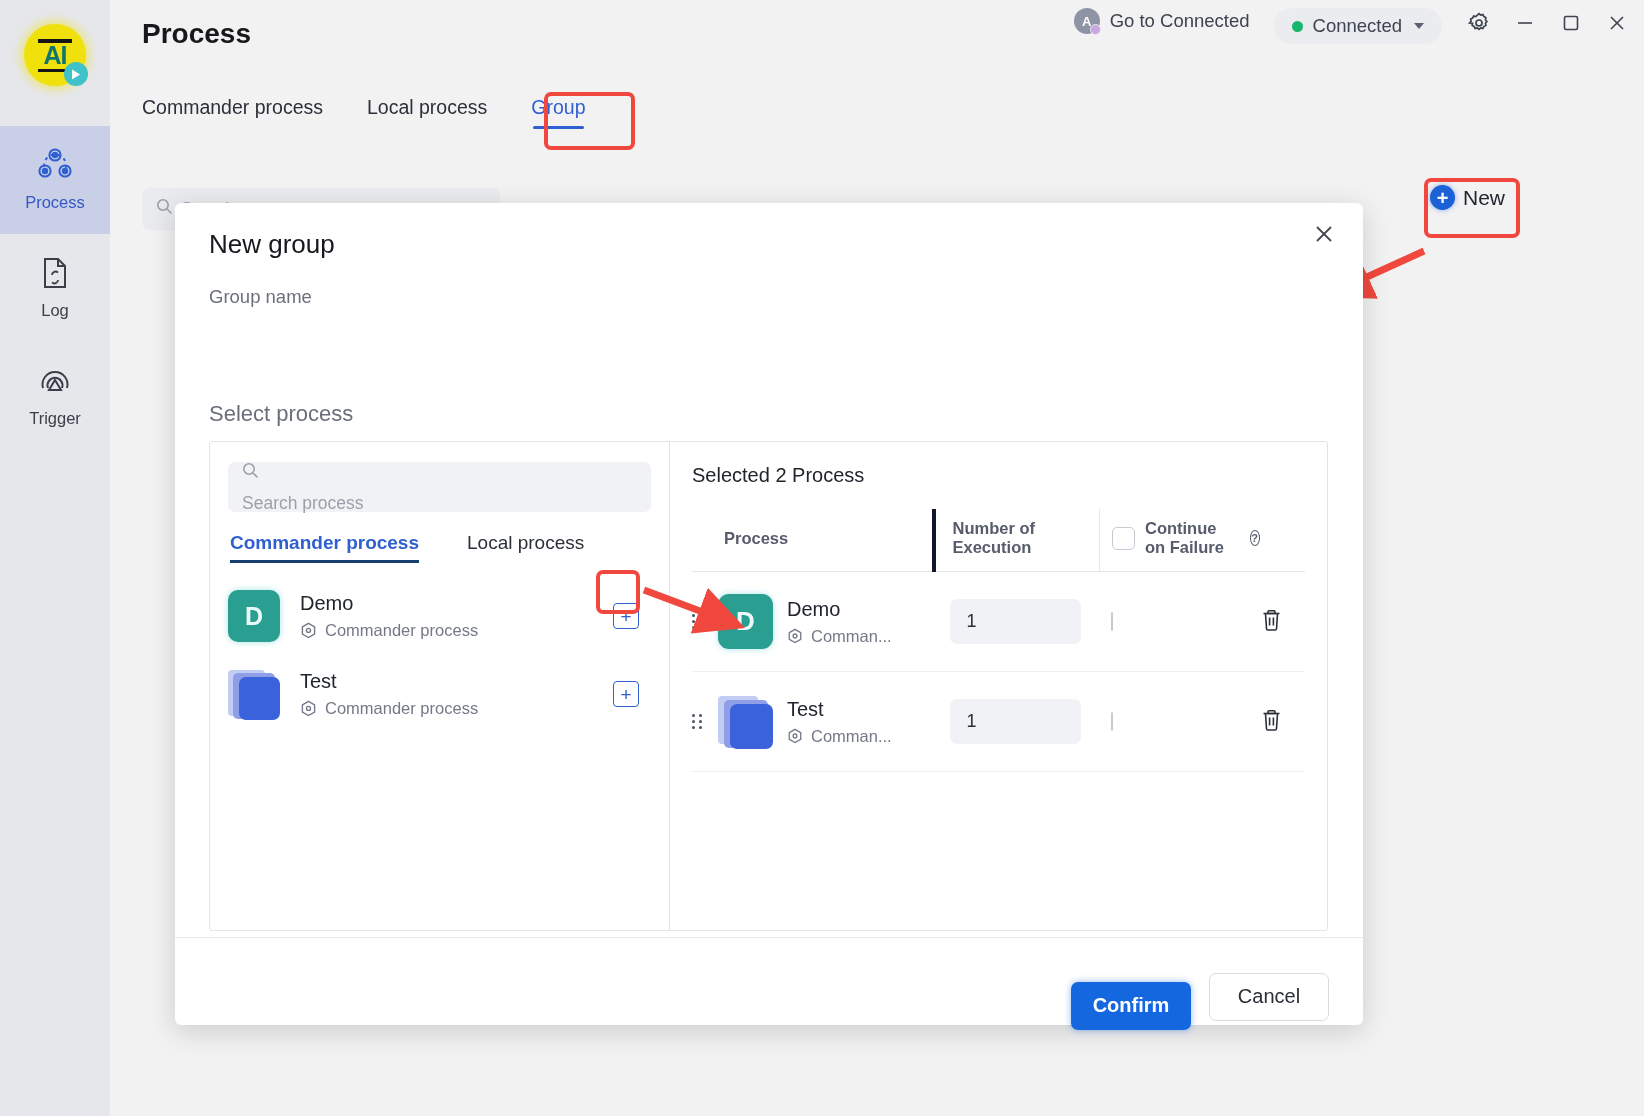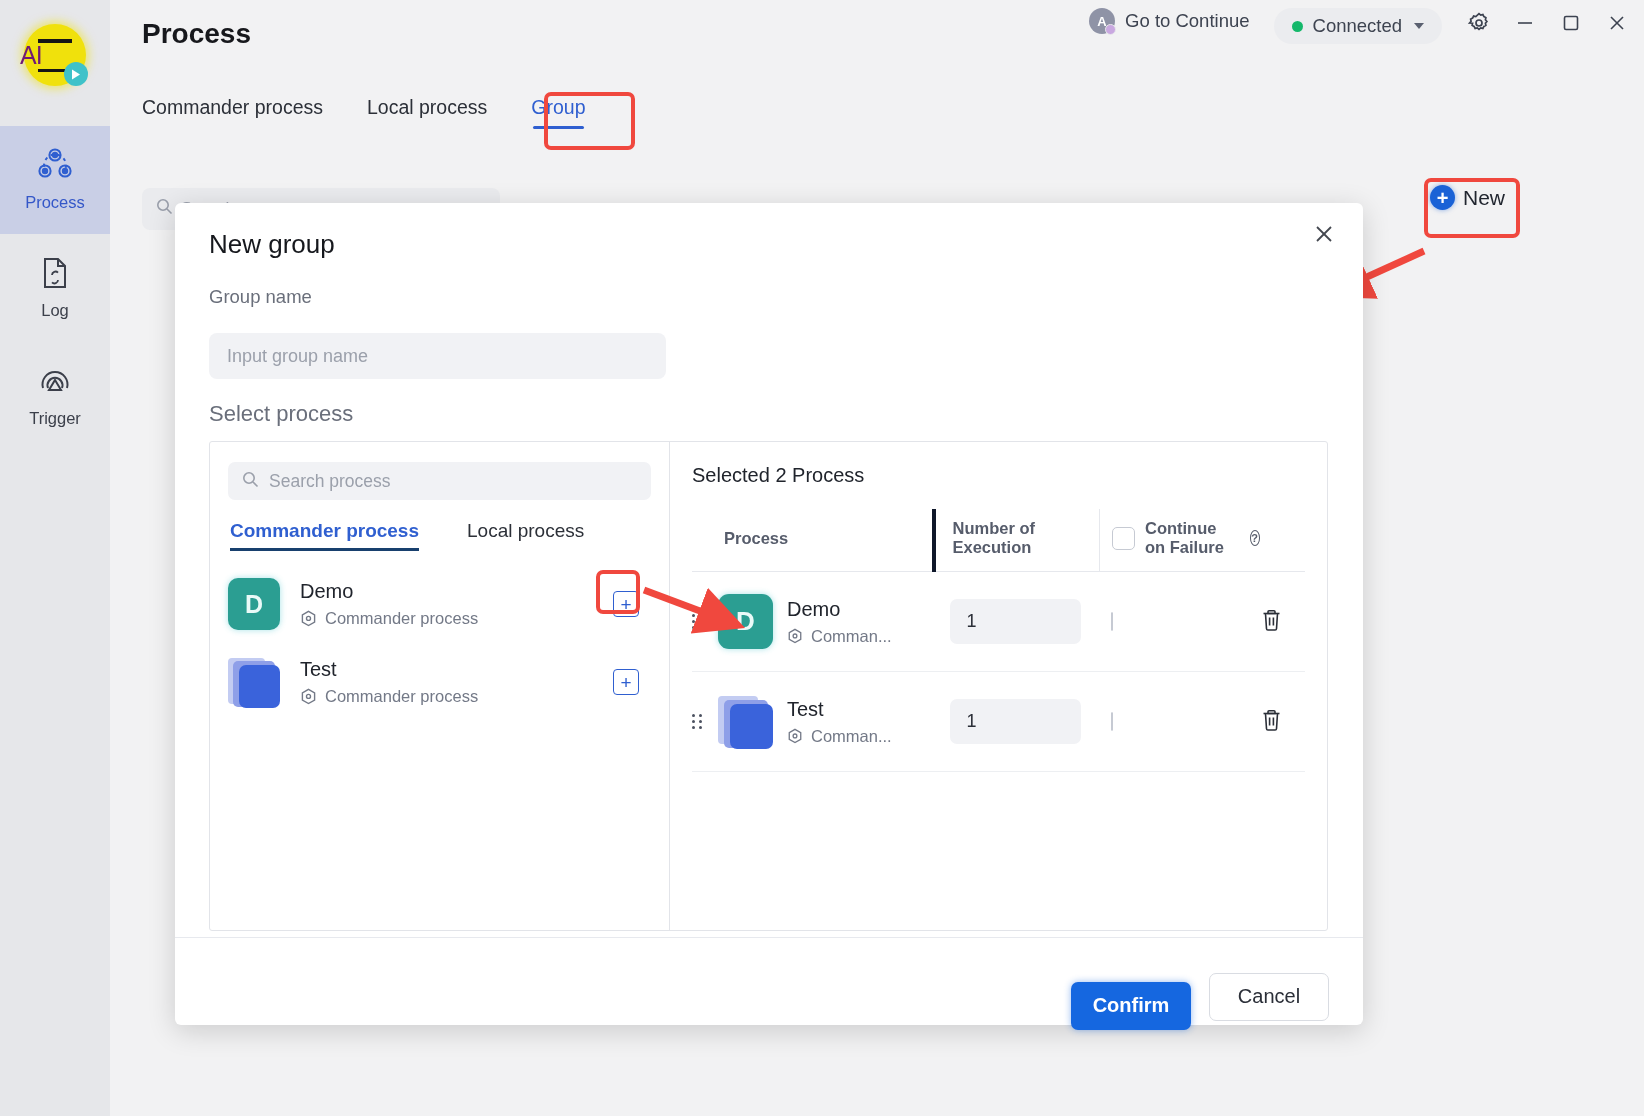--- a/index.html
+++ b/index.html
@@ -27,22 +27,22 @@
     position: relative;
   }
   .logo-glow {
     position: absolute; left: 4px; top: 4px;
     width: 62px; height: 62px; border-radius: 50%;
     background: #f0e10c;
     box-shadow: 0 0 10px 3px rgba(240,225,12,.55);
   }
   .logo-ai {
     position: absolute; left: 0; top: 0; width: 70px; height: 70px;
-    display: flex; align-items: center; justify-content: flex-start;
-    font-size: 25px; font-weight: 400; color: #701a75;
+    display: flex; align-items: center; justify-content: center;
+    font-size: 25px; font-weight: 700; color: #0f766e;
     letter-spacing: -1px;
   }
   .logo-ai .bar {
     position: absolute; left: 18px; width: 34px; height: 3.5px; background: #151515;
   }
   .logo-ai .bar.top { top: 19px; }
   .logo-ai .bar.bot { bottom: 18px; }
   .logo-ai .txt { position: relative; top: 0px; }
   .logo-play {
     position: absolute; right: 2px; bottom: 4px;
@@ -184,22 +184,22 @@
     position: absolute; left: 34px; top: 238px;
     width: 1119px; height: 490px;
     border: 1px solid #e2e4e9; border-radius: 3px;
     display: flex;
   }
   .panel-left {
     width: 460px; border-right: 1px solid #e2e4e9;
     padding: 20px 18px 0 18px;
   }
   .search-process {
-    width: 423px; height: 38px; border-radius: 7px; background: #f1f2f5;
-    display: flex; align-items: center; gap: 10px; padding-left: 14px;
+    width: 423px; height: 50px; border-radius: 7px; background: #f1f2f5;
+    display: flex; gap: 10px; padding-left: 14px; flex-direction: column;
   }
   .search-process input {
     border: none; background: transparent; outline: none;
     font-size: 17.5px; color: #2b2f38; font-family: inherit; width: 330px;
   }
   .search-process input::placeholder { color: #9ba0ab; }
 
   .sub-tabs { display: flex; gap: 48px; margin-top: 20px; padding-left: 2px; }
   .sub-tab {
     font-size: 19px; color: #2c3038; cursor: pointer;
@@ -362,21 +362,21 @@
       </span>
       <span class="nav-label">Trigger</span>
     </div>
   </div>
 
   <div class="header">
     <div class="hdr-commander">
       <span class="cmd-badge">
         <span>A</span>
       </span>
-      <span>Go to Continue</span>
+      <span>Go to Connected</span>
     </div>
 
     <div class="pill-connected">
       <span class="dot-green"></span>
       <span>Connected</span>
       <span class="chev"></span>
     </div>
 
     <div class="win-btn gear">
       <span>
@@ -449,21 +449,20 @@
   <div class="modal">
     <div class="modal-close">
       <svg width="22" height="22" viewBox="0 0 22 22" stroke="#43474f" stroke-width="1.8">
         <line x1="4" y1="4" x2="18" y2="18"></line>
           <line x1="18" y1="4" x2="4" y2="18"></line>
       </svg>
     </div>
 
     <div class="modal-title">New group</div>
     <div class="field-label">Group name</div>
-    <input class="group-input" type="text" placeholder="Input group name" style="">
     <div class="select-label">Select process</div>
 
     <div class="panels">
 
       <div class="panel-left">
         <div class="search-process">
           <span>
             <svg width="17" height="17" viewBox="0 0 17 17" fill="none" stroke="#9ba0ab" stroke-width="1.6">
               <circle cx="7" cy="7" r="5.2"></circle>
                 <line x1="11" y1="11" x2="15.5" y2="15.5"></line>

